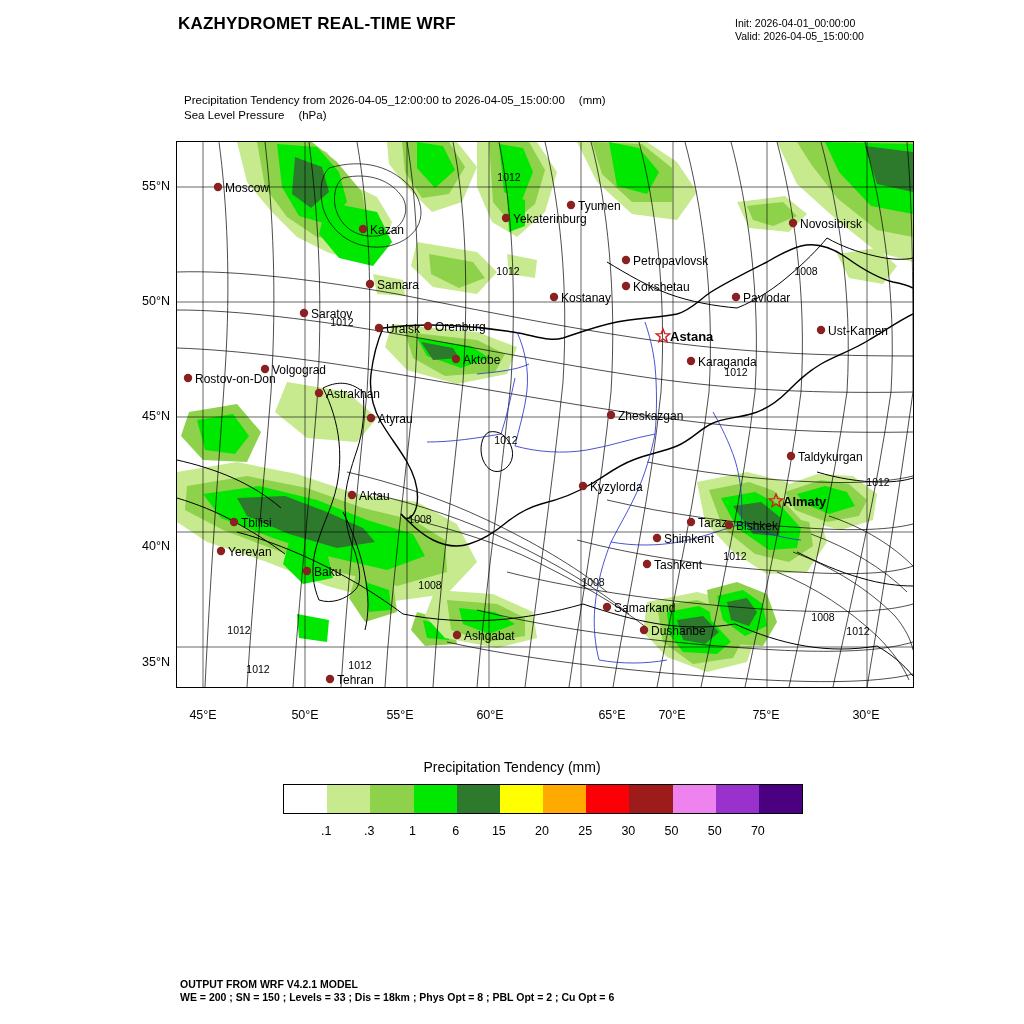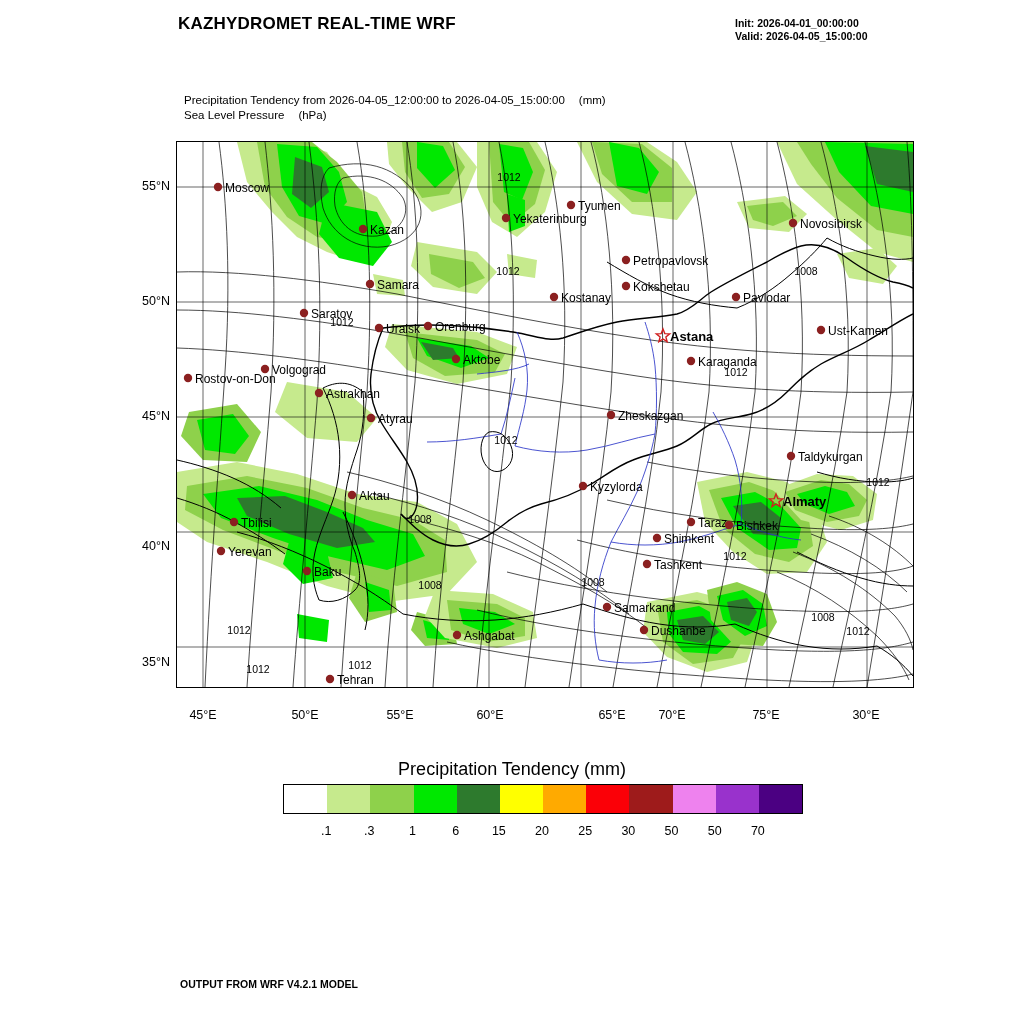--- a/index.html
+++ b/index.html
@@ -26,21 +26,21 @@
     top: 14px;
     font-size: 17px;
     font-weight: bold;
     letter-spacing: 0.2px;
   }
   .init-block {
     position: absolute;
     left: 735px;
     top: 17px;
     font-size: 10.5px;
-    font-weight: bold;
+    font-weight: normal;
     line-height: 13px;
   }
   .field-block {
     position: absolute;
     left: 184px;
     top: 93px;
     font-size: 11.5px;
     line-height: 15px;
   }
   .field-block .units {
@@ -73,21 +73,21 @@
   }
   .lon-label {
     transform: translate(-50%, 0);
   }
   
   .cb-title {
     position: absolute;
     left: 512px;
     top: 759px;
     transform: translateX(-50%);
-    font-size: 18px;
+    font-size: 14px;
     white-space: nowrap;
   }
   #colorbar {
     position: absolute;
     left: 283px;
     top: 784px;
     width: 518px;
     height: 28px;
     display: flex;
     border: 1px solid #000;
@@ -544,15 +544,16 @@
       <span class="cb-tick" style="left: 259px;">20</span>
       <span class="cb-tick" style="left: 302.167px;">25</span>
       <span class="cb-tick" style="left: 345.333px;">30</span>
       <span class="cb-tick" style="left: 388.5px;">50</span>
       <span class="cb-tick" style="left: 431.667px;">50</span>
       <span class="cb-tick" style="left: 474.833px;">70</span>
     </div>
 
   <div class="footer">
     <div>OUTPUT FROM WRF V4.2.1 MODEL</div>
+    <div>WE = 200 ; SN = 150 ; Levels = 33 ; Dis = 18km ; Phys Opt = 8 ; PBL Opt = 2 ; Cu Opt = 6</div>
   </div>
 
 </div>
 
 </body></html>

